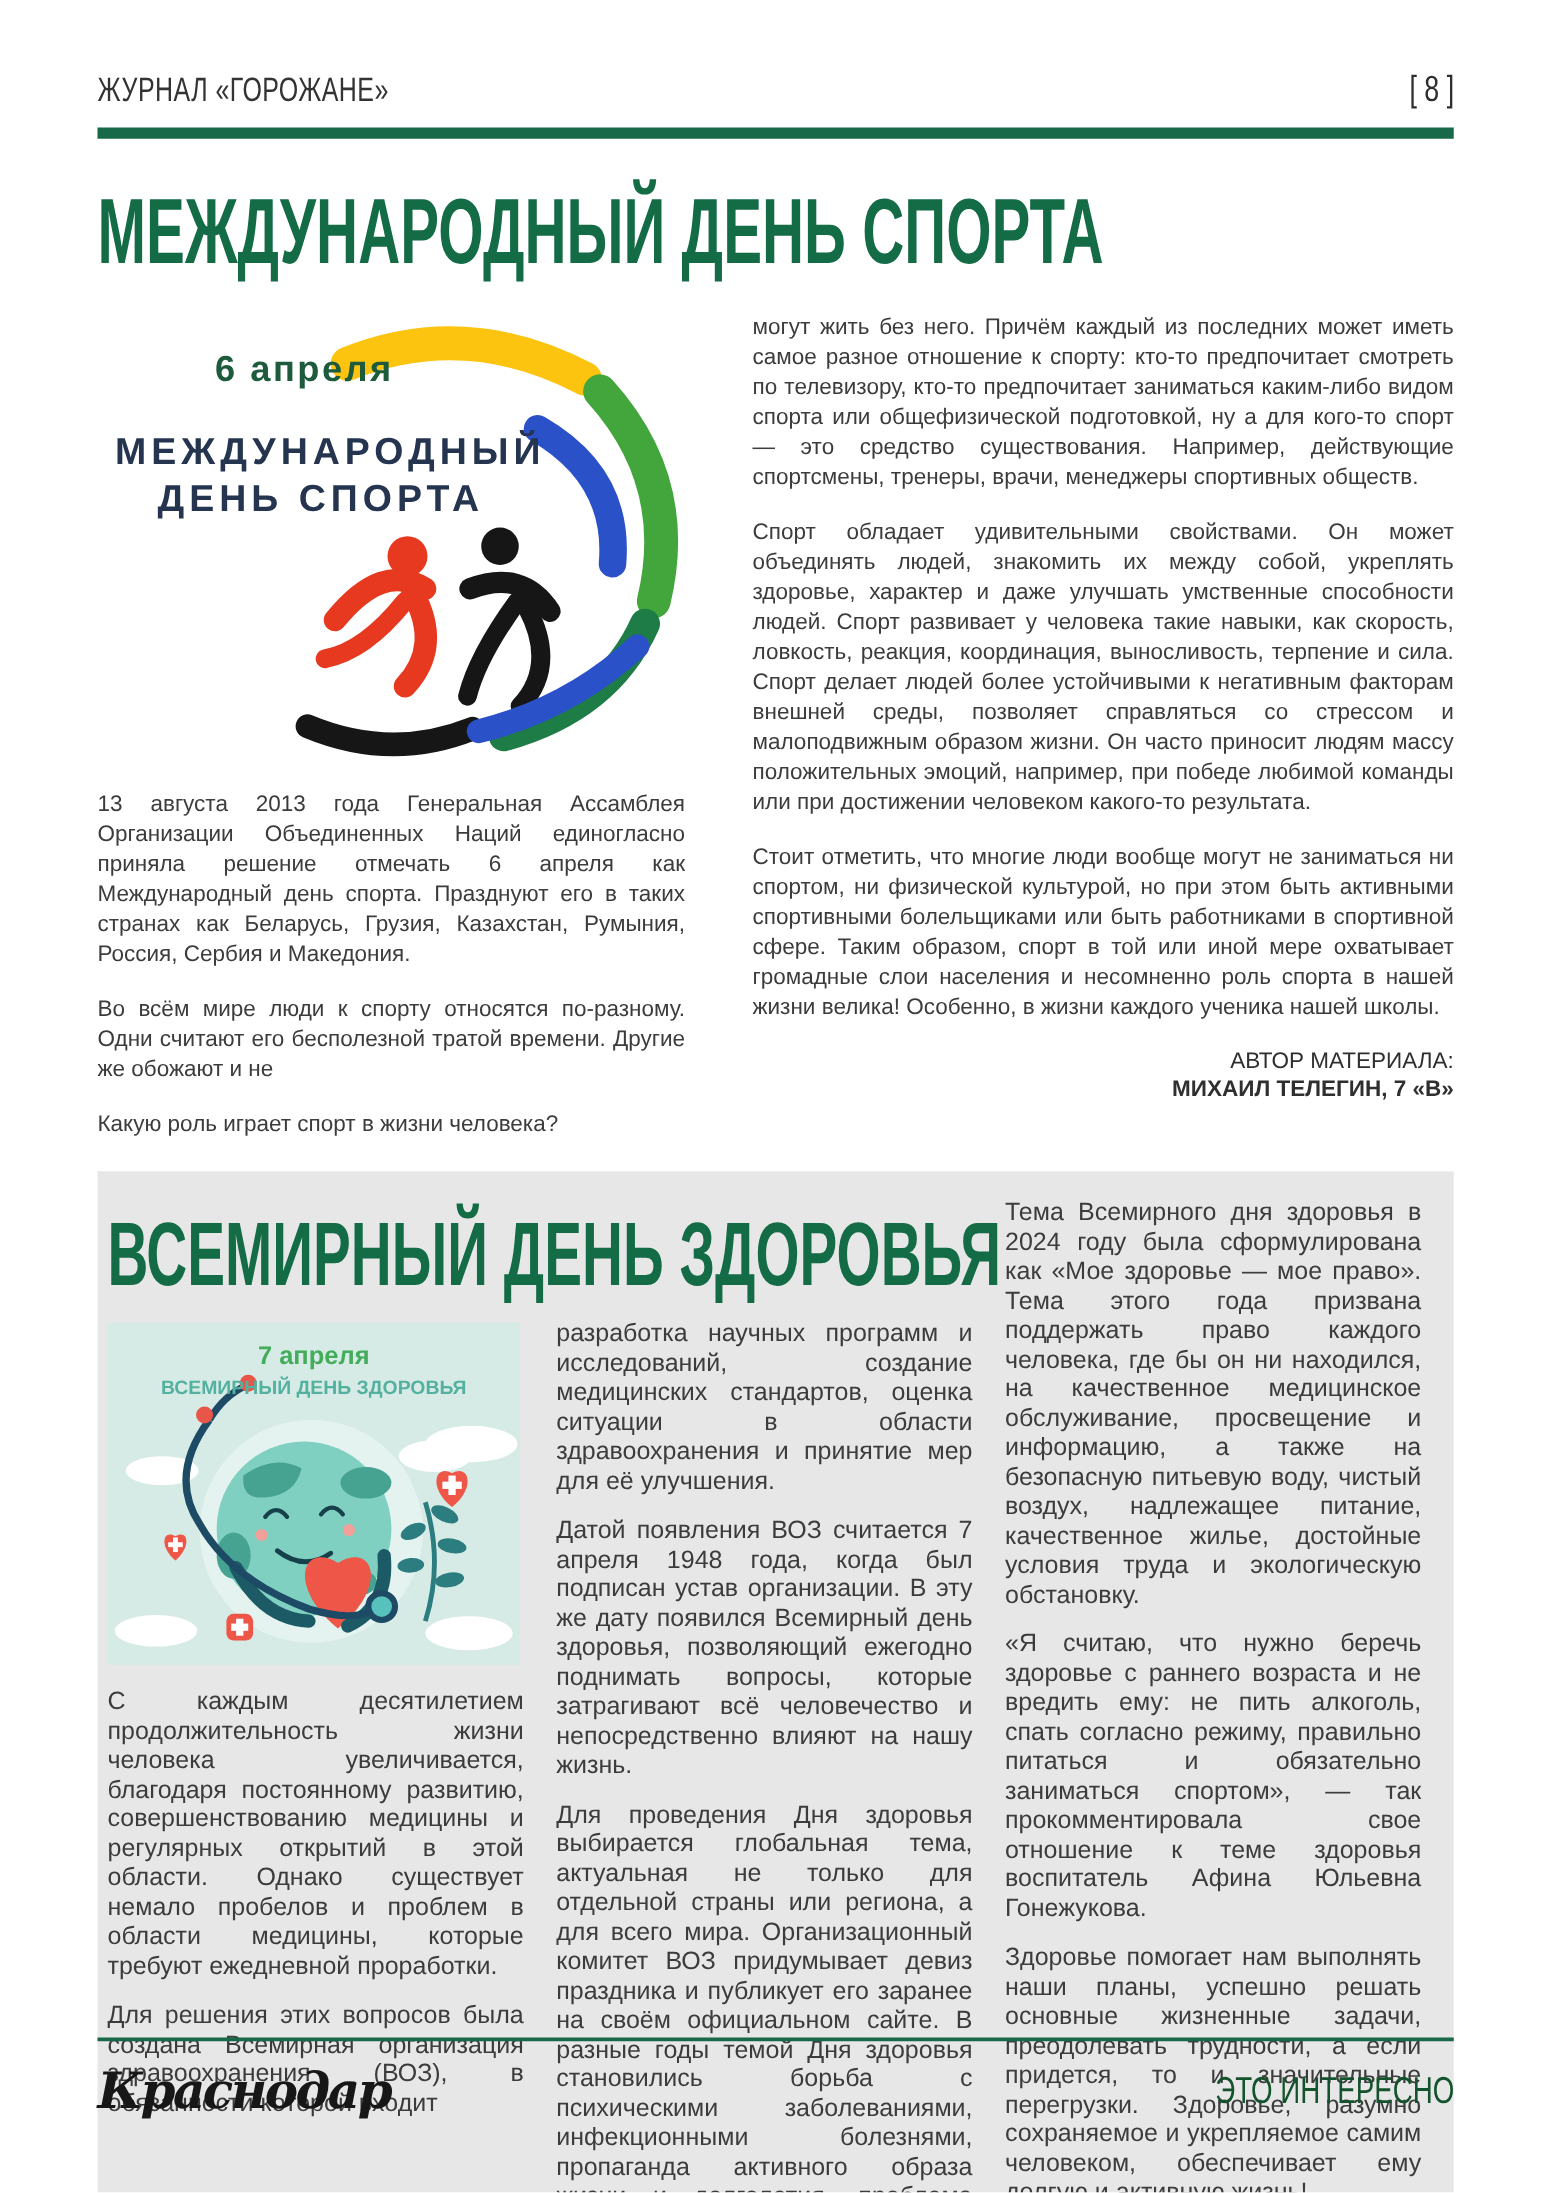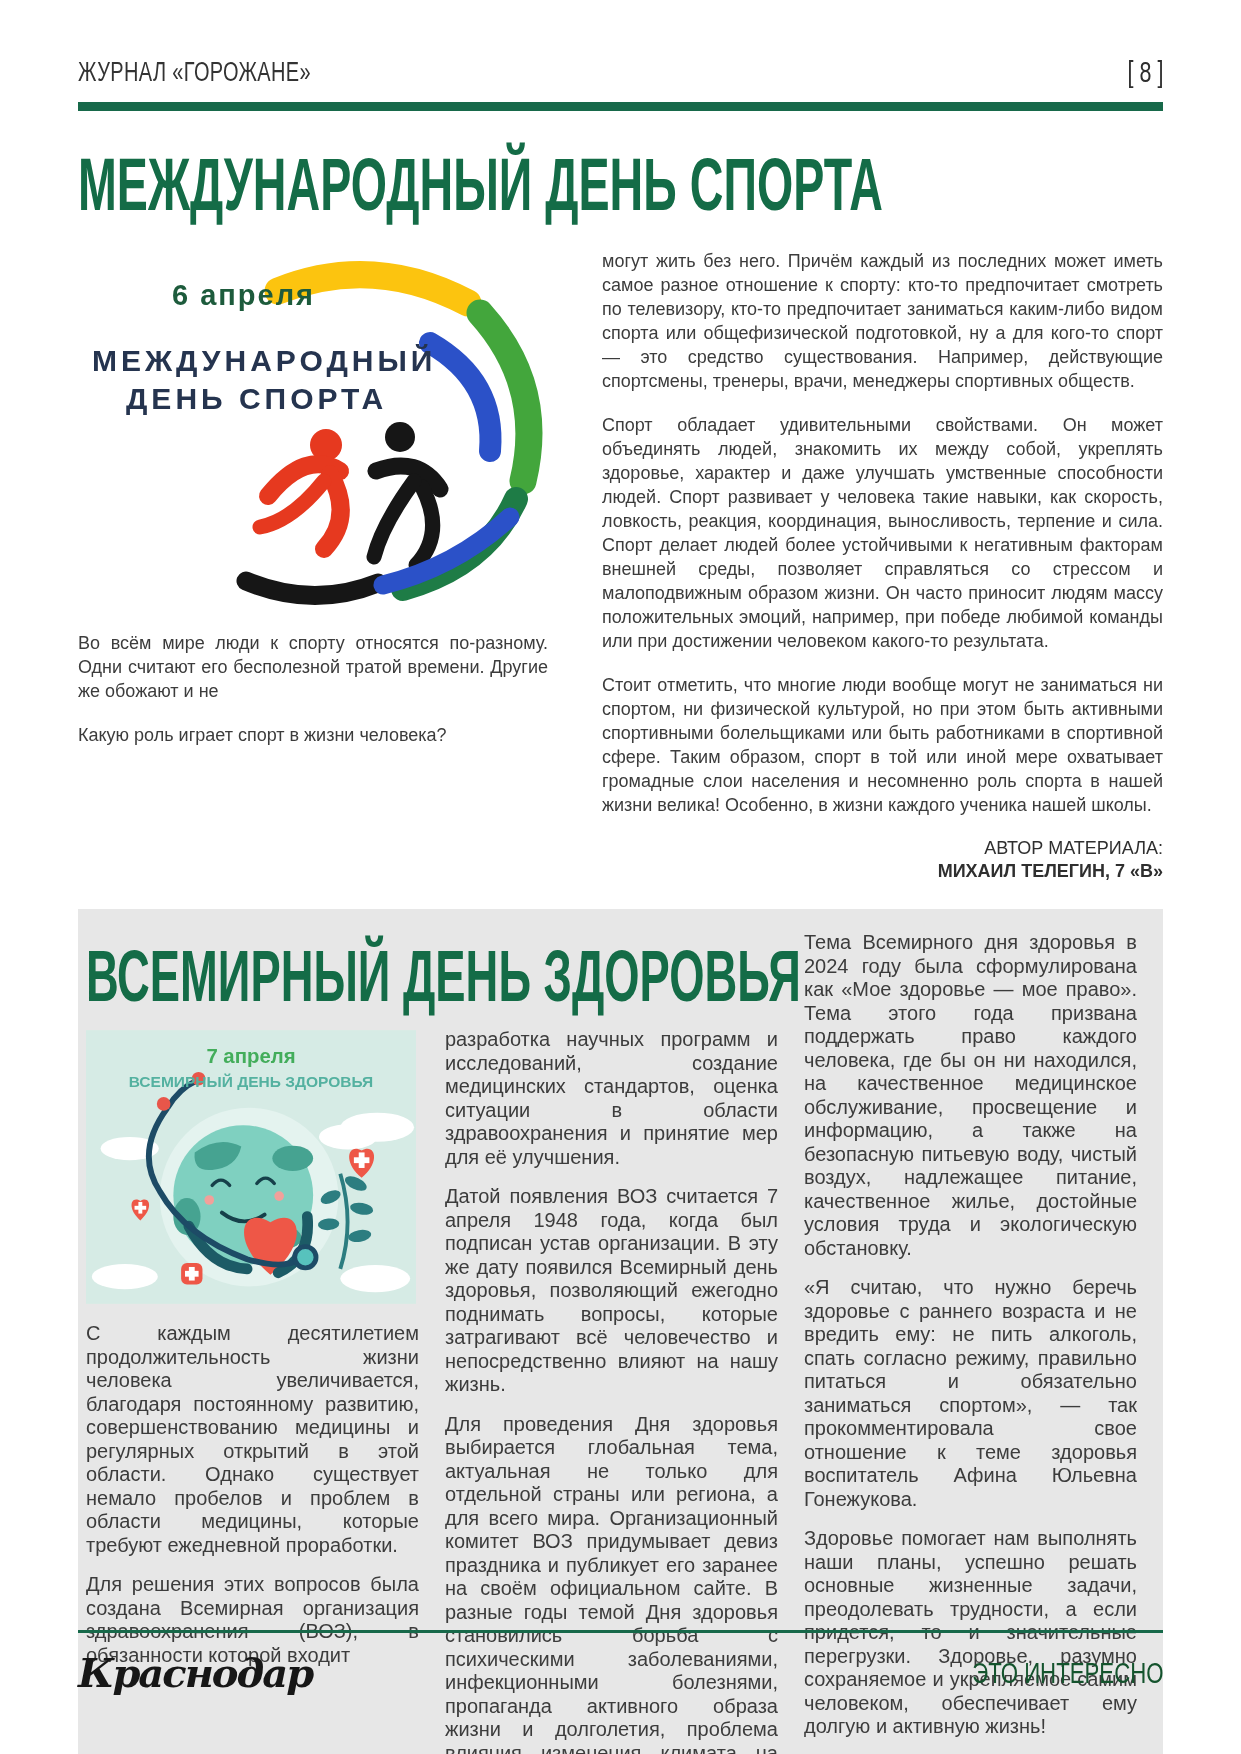--- a/index.html
+++ b/index.html
@@ -89,20 +89,21 @@
             <g fill="none" stroke-linecap="round">
               <path d="M 168,332 Q 235,360 300,334" stroke="#161616" stroke-width="19"></path>
               <path d="M 305,336 Q 378,318 432,268" stroke="#2b51c8" stroke-width="19"></path>
             </g>
 
             <text x="94" y="56" font-size="29" font-weight="bold" fill="#1d5b3c" letter-spacing="2">6 апреля</text>
             <text x="14" y="122" font-size="30" font-weight="bold" fill="#25344f" letter-spacing="4">МЕЖДУНАРОДНЫЙ</text>
             <text x="48" y="160" font-size="30" font-weight="bold" fill="#25344f" letter-spacing="4">ДЕНЬ СПОРТА</text>
           </svg>
 
+          <p>13 августа 2013 года Генеральная Ассамблея Организации Объединенных Наций единогласно приняла решение отмечать 6 апреля как Международный день спорта. Празднуют его в таких странах как Беларусь, Грузия, Казахстан, Румыния, Россия, Сербия и Македония.</p>
           <p>Во всём мире люди к спорту относятся по-разному. Одни считают его бесполезной тратой времени. Другие же обожают и не</p>
           <p>Какую роль играет спорт в жизни человека?</p>
         </div>
 
         <div class="a1-right body-text">
           <p>могут жить без него. Причём каждый из последних может иметь самое разное отношение к спорту: кто-то предпочитает смотреть по телевизору, кто-то предпочитает заниматься каким-либо видом спорта или общефизической подготовкой, ну а для кого-то спорт — это средство существования. Например, действующие спортсмены, тренеры, врачи, менеджеры спортивных обществ.</p>
           <p>Спорт обладает удивительными свойствами. Он может объединять людей, знакомить их между собой, укреплять здоровье, характер и даже улучшать умственные способности людей. Спорт развивает у человека такие навыки, как скорость, ловкость, реакция, координация, выносливость, терпение и сила. Спорт делает людей более устойчивыми к негативным факторам внешней среды, позволяет справляться со стрессом и малоподвижным образом жизни. Он часто приносит людям массу положительных эмоций, например, при победе любимой команды или при достижении человеком какого-то результата.</p>
           <p>Стоит отметить, что многие люди вообще могут не заниматься ни спортом, ни физической культурой, но при этом быть активными спортивными болельщиками или быть работниками в спортивной сфере. Таким образом, спорт в той или иной мере охватывает громадные слои населения и несомненно роль спорта в нашей жизни велика! Особенно, в жизни каждого ученика нашей школы.</p>
           <div class="author">
             <div>АВТОР МАТЕРИАЛА:</div>

